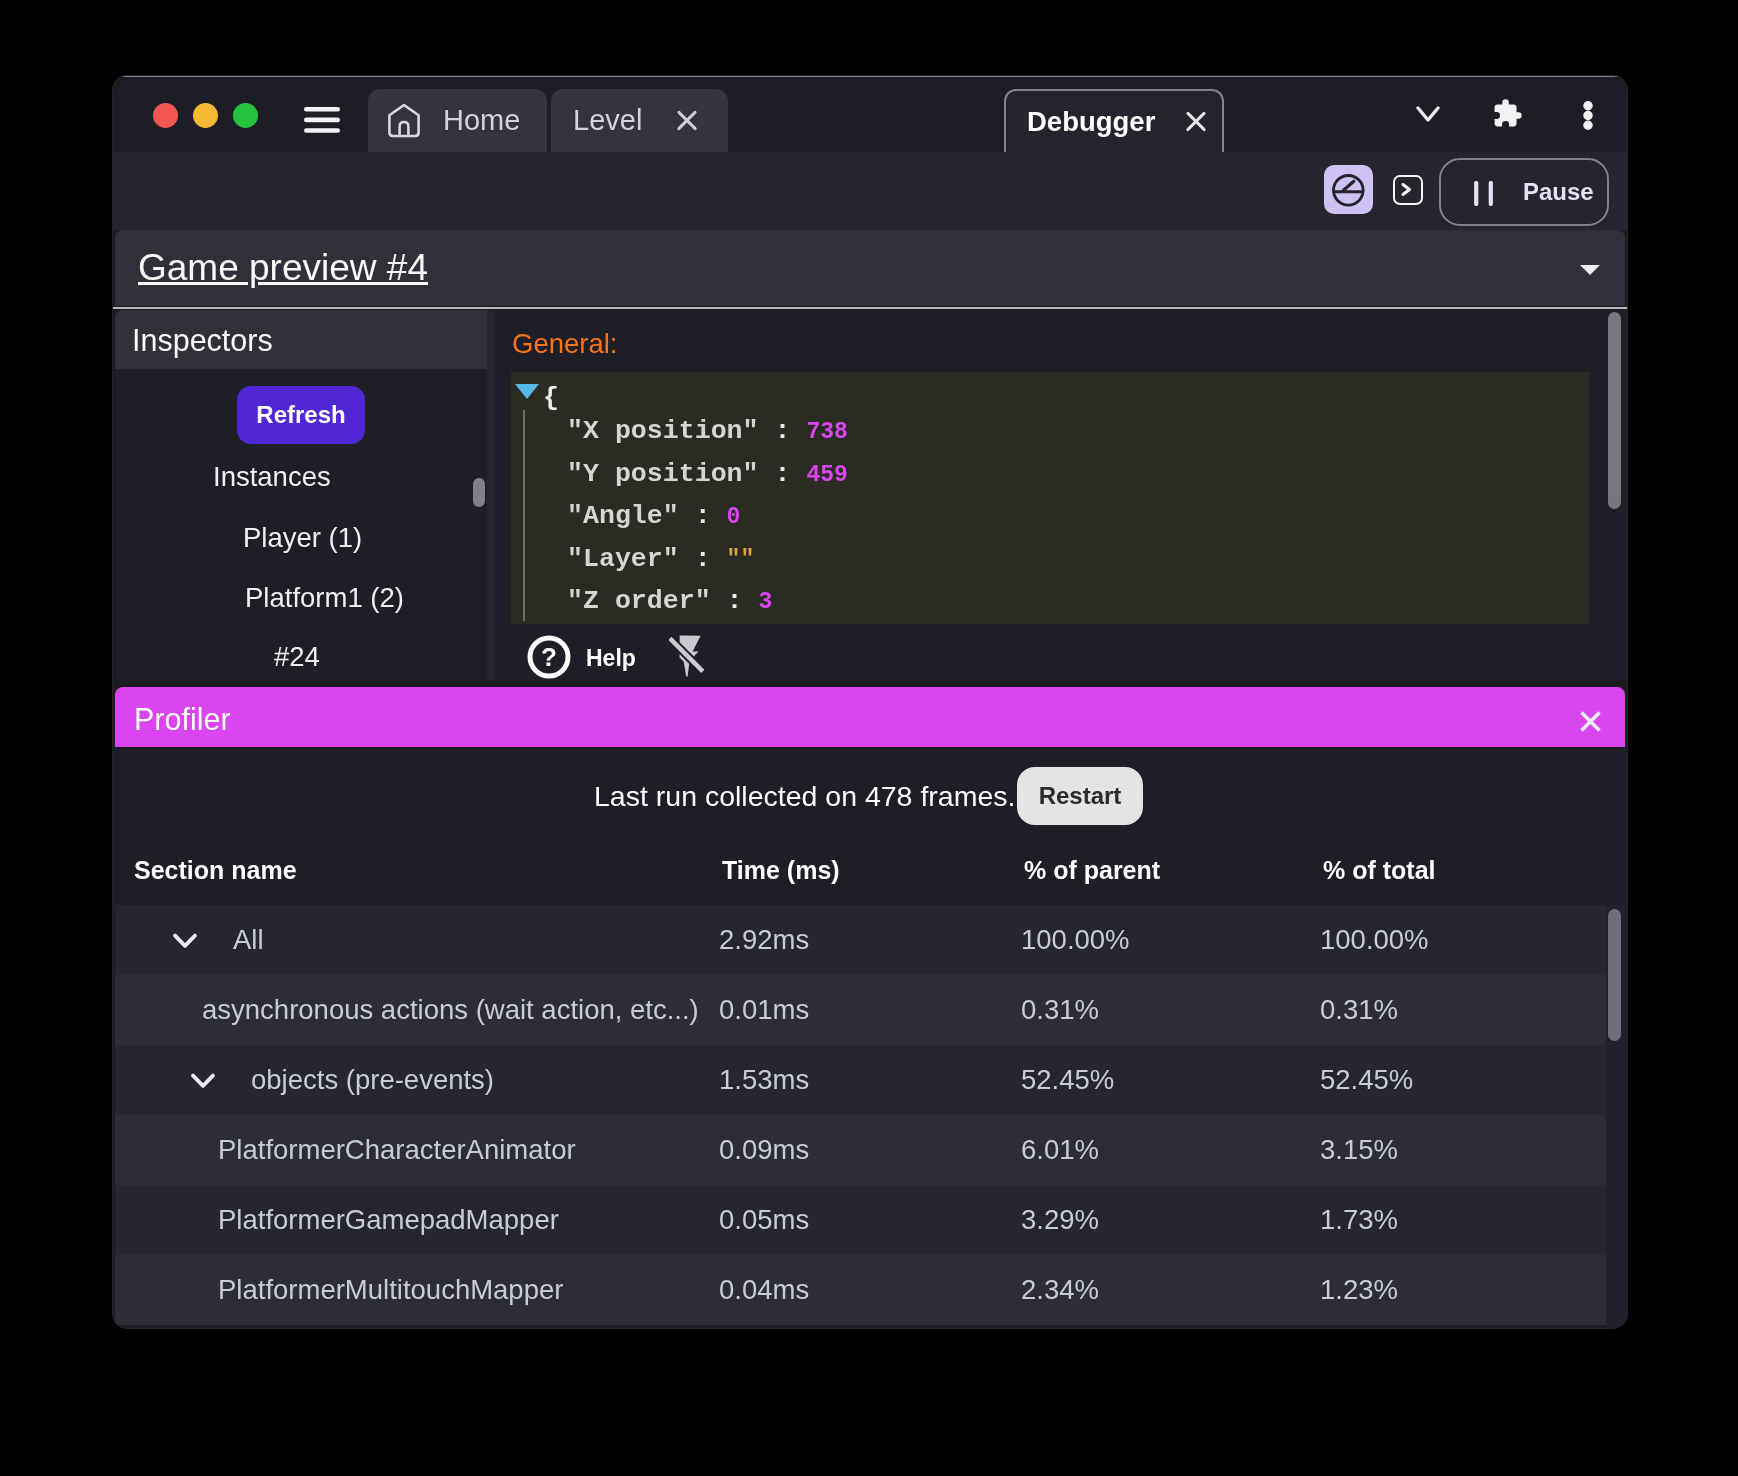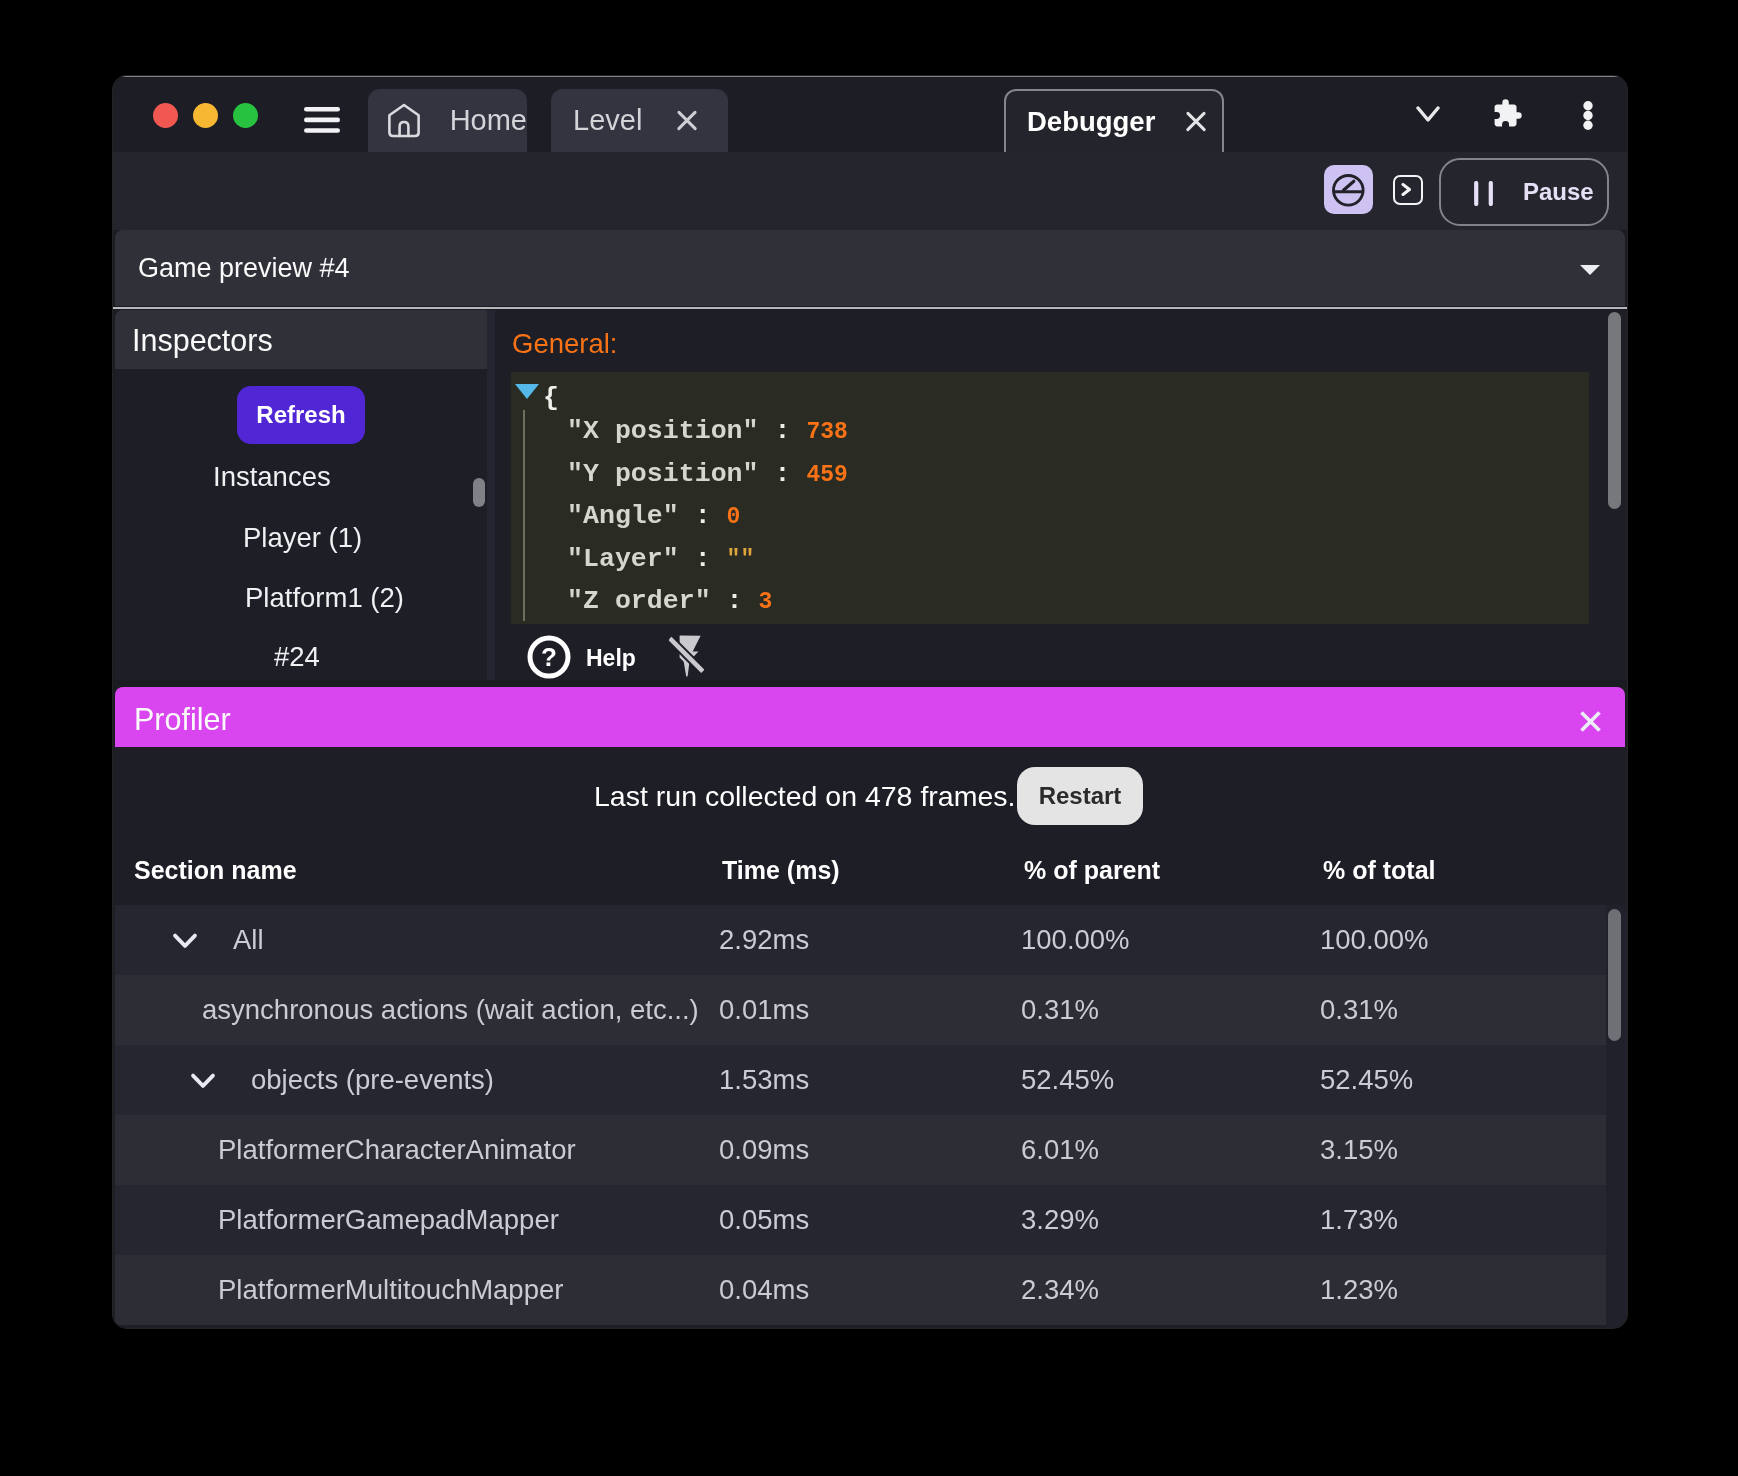--- a/index.html
+++ b/index.html
@@ -20,21 +20,21 @@
   .xicon:before{transform:rotate(45deg);}
   #tab-debugger .xicon:before,#tab-debugger .xicon:after{background:#e2e3e5;}
   .xicon:after{transform:rotate(-45deg);}
   #tab-debugger{background:#24252c;border:2px solid #83848c;border-bottom:none;color:#ffffff;font-weight:bold;}
 
   
   #toolbar{left:0;top:76px;width:1514px;height:78px;background:#24252d;}
 
   
   #gamebar{left:2px;top:154px;width:1510px;height:76px;background:#2f3038;border-radius:8px 8px 0 0;}
-  #gamebar .t{position:absolute;left:23px;top:50%;transform:translateY(-50%);color:#fafafa;font-size:27px;}
+  #gamebar .t{position:absolute;left:23px;top:50%;transform:translateY(-50%);color:#fafafa;font-size:37px;text-decoration:underline;}
   #gb-arrow{position:absolute;left:1465px;top:35px;width:0;height:0;border-left:10.5px solid transparent;border-right:10.5px solid transparent;border-top:10.5px solid #eceef2;}
 
   #sepline{left:0;top:230.5px;width:1514px;height:2.5px;background:#b7b8bc;}
 
   
   #leftpanel{left:2px;top:234px;width:372px;height:370px;background:#1d1e26;}
   #lp-head{left:2px;top:234px;width:372px;height:59px;background:#2f3038;border-radius:8px 0 0 0;color:#fafafa;}
   #lp-head .t{position:absolute;left:17px;top:50%;transform:translateY(-50%);font-size:30.5px;}
   #refresh{left:124px;top:310px;width:128px;height:58px;background:#5127d5;border-radius:14px;color:#fff;font-weight:bold;font-size:24px;display:flex;align-items:center;justify-content:center;}
   .treeitem{position:absolute;color:#eef0f2;font-size:27.5px;}
@@ -42,21 +42,21 @@
 
   #paneldiv{left:374px;top:234px;width:8px;height:370px;background:#242530;}
 
   #rightpanel{left:382px;top:234px;width:1132px;height:370px;background:#1d1e26;}
   #general-t{left:399px;top:252px;color:#f97316;font-size:27.5px;}
   #jsonbox{left:398px;top:296px;width:1078px;height:252px;background:#2a2b23;}
   .mono,.mono span{font-family:"Liberation Mono",monospace;font-weight:bold;font-size:26.6px;}
   .jn,.js{font-size:23px !important;}
   .jk{color:#d6d6d0;}
   .jc{color:#eeeeea;}
-  .jn{color:#f97316;}
+  .jn{color:#d946ef;}
   .js{color:#e0a43c;}
   #jtri{position:absolute;left:3.5px;top:12px;width:0;height:0;border-left:12.5px solid transparent;border-right:12.5px solid transparent;border-top:15px solid #54b9e8;}
   #jline{position:absolute;left:12px;top:38px;width:2px;height:211px;background:#6f6f5e;}
   .jrow{position:absolute;left:56px;white-space:pre;}
   #helprow{left:398px;top:559px;width:700px;height:46px;}
   #helpcirc{position:absolute;left:16px;top:0px;width:44px;height:44px;}
   #help-t{position:absolute;left:75px;top:50%;transform:translateY(-50%);color:#fff;font-weight:bold;font-size:23px;}
   #rp-scroll{left:1495px;top:236px;width:13px;height:197px;background:#77787c;border-radius:7px;}
 
   
@@ -80,21 +80,21 @@
 <div id="win">
   <div class="abs" id="titlebar">
     <div class="light" style="left:40px;background:#f25852;"></div>
     <div class="light" style="left:80px;background:#f6b833;"></div>
     <div class="light" style="left:120px;background:#27c340;"></div>
     <svg class="abs" style="left:191px;top:31px;" width="36" height="26" viewBox="0 0 36 26">
       <rect x="0" y="0" width="36" height="4.6" rx="2.3" fill="#f2f2f4"></rect>
       <rect x="0" y="10.6" width="36" height="4.6" rx="2.3" fill="#f2f2f4"></rect>
       <rect x="0" y="21.2" width="36" height="4.6" rx="2.3" fill="#f2f2f4"></rect>
     </svg>
-    <div class="tab" style="left:255px;width:159px;justify-content:space-between;">
+    <div class="tab" style="left:255px;width:179px;">
       <svg style="margin-left:19px;" width="34" height="35" viewBox="0 0 34 35" fill="none" stroke="#d9dadd" stroke-width="2.6" stroke-linejoin="round" stroke-linecap="round">
         <path d="M17 2 L31.6 12.3 L31.6 29.6 Q31.6 33 28.2 33 L5.8 33 Q2.4 33 2.4 29.6 L2.4 12.3 Z"></path>
         <path d="M12.6 33 L12.6 23.6 Q12.6 19 17 19 Q21.4 19 21.4 23.6 L21.4 33"></path>
       </svg>
       <span style="margin-left:22px;">Home</span>
     </div>
     <div class="tab" style="left:438px;width:177px;padding:0 28px 0 22px;gap:16px;">
       <span>Level</span>
         <div class="x xicon"></div>
     </div>

